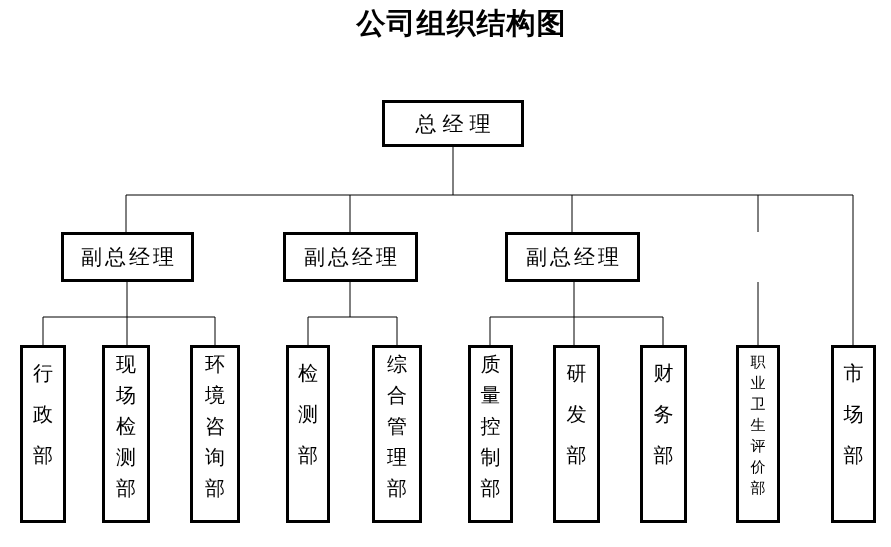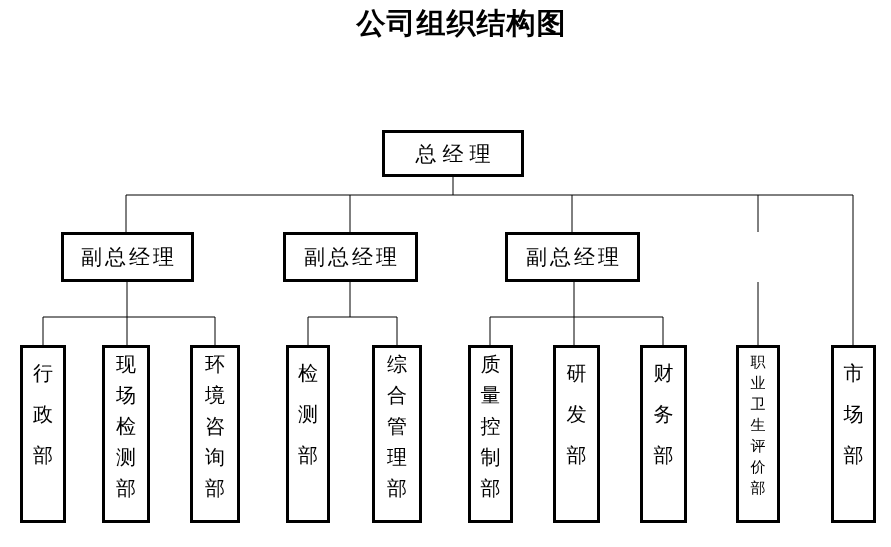--- a/index.html
+++ b/index.html
@@ -68,21 +68,21 @@
 
       <path d="M574,282 V345"></path>
       <path d="M490,317 H663"></path>
       <path d="M490,317 V345"></path>
       <path d="M663,317 V345"></path>
 
       <path d="M758,282 V345"></path>
     </g>
   </svg>
 
-  <div class="box hbox gm" style="left:382px;top:100px;width:142px;height:47px;margin-top:30px;">
+  <div class="box hbox gm" style="left:382px;top:100px;width:142px;height:47px;">
     <span>总经理</span>
   </div>
 
   <div class="box hbox" style="left:61px;top:232px;width:133px;height:50px;">
     <span>副总经理</span>
   </div>
   <div class="box hbox" style="left:283px;top:232px;width:135px;height:50px;">
     <span>副总经理</span>
   </div>
   <div class="box hbox" style="left:505px;top:232px;width:135px;height:50px;">

